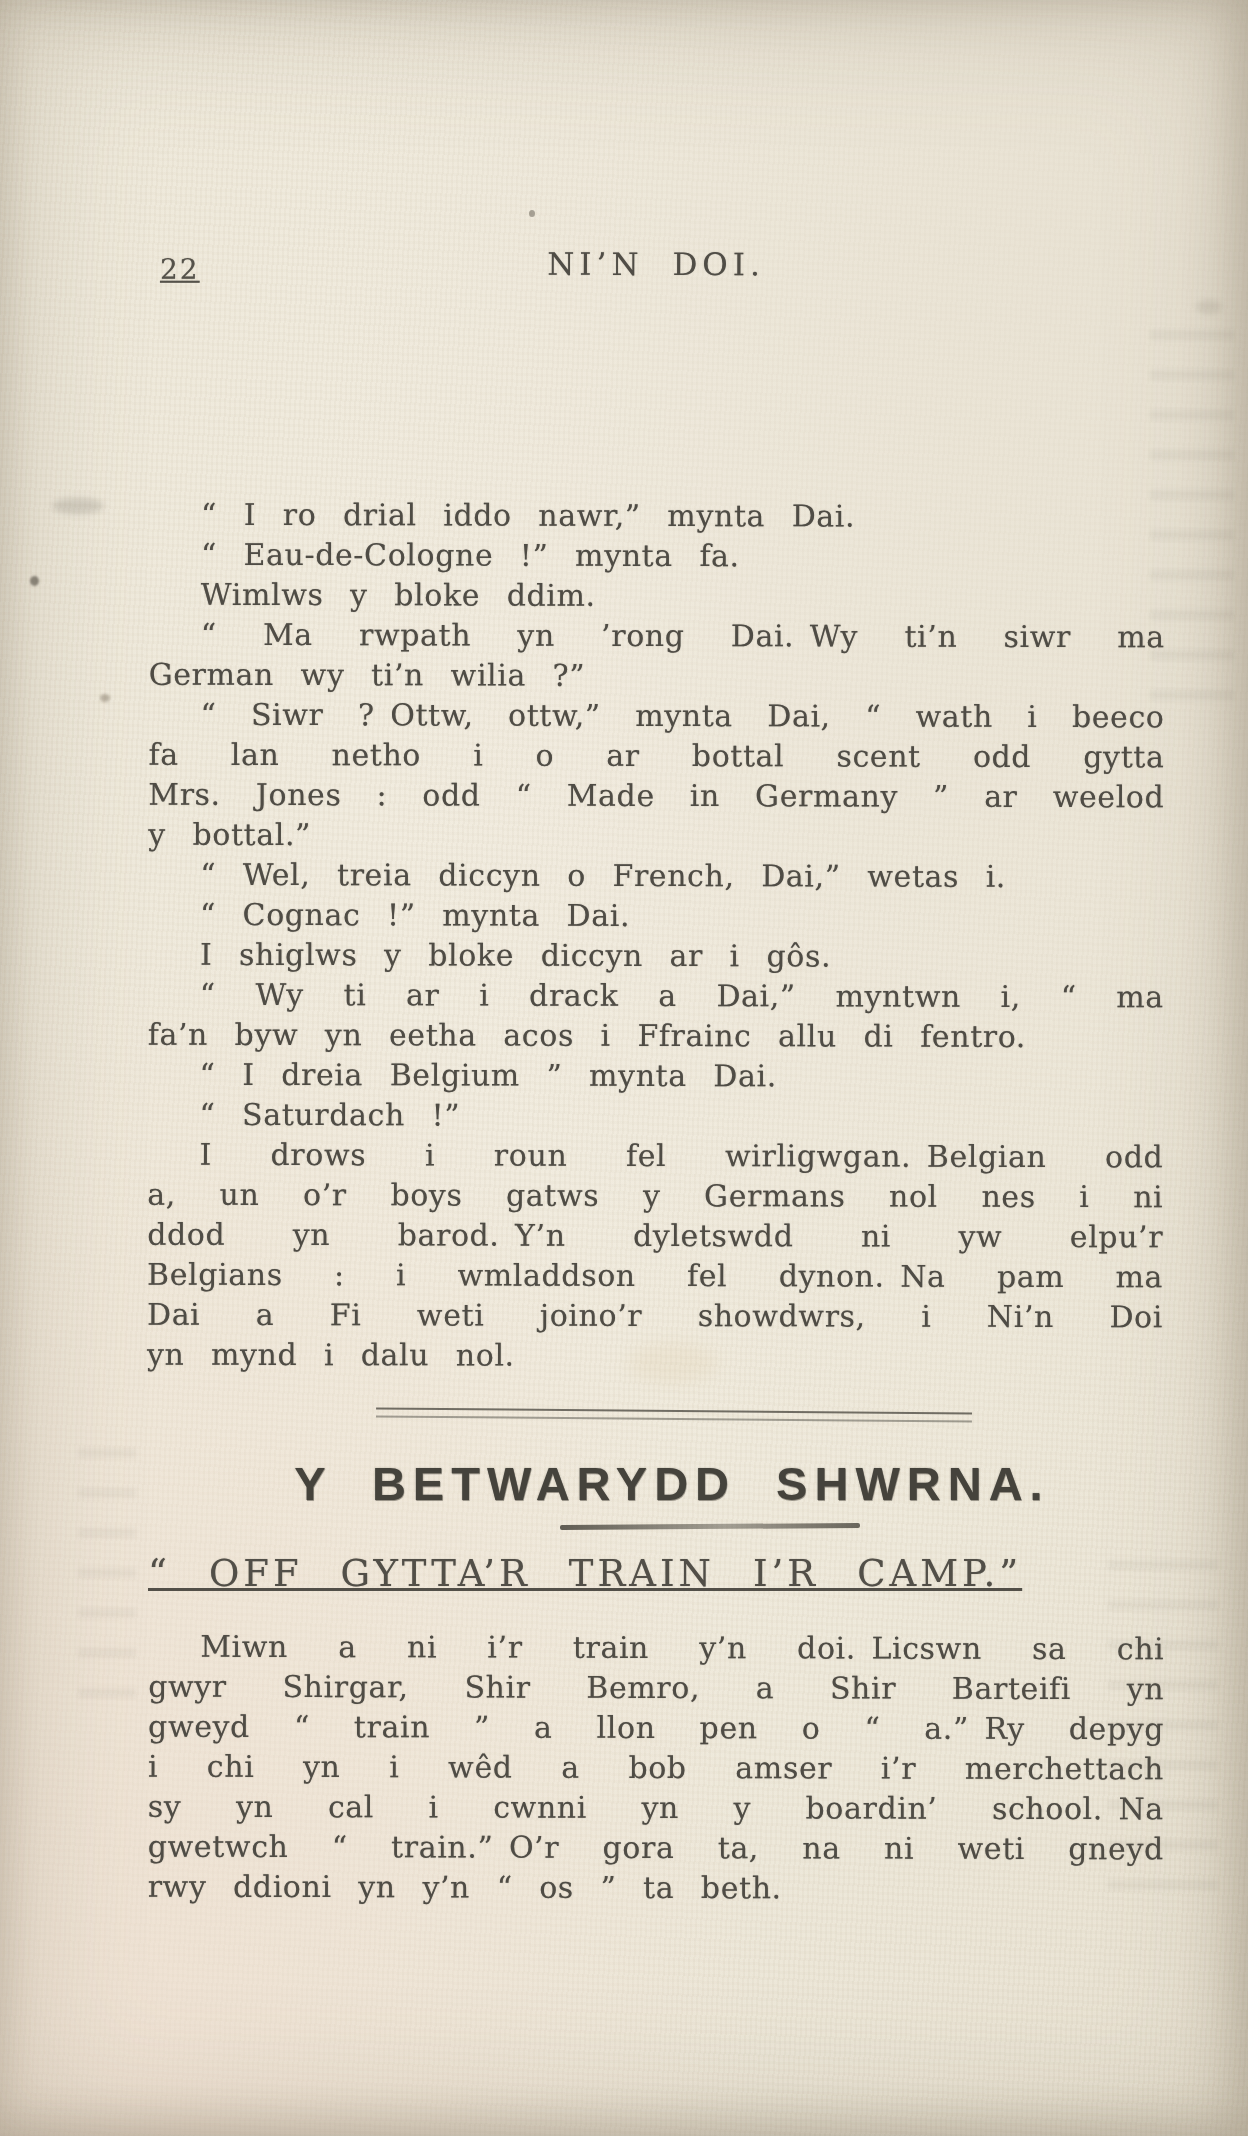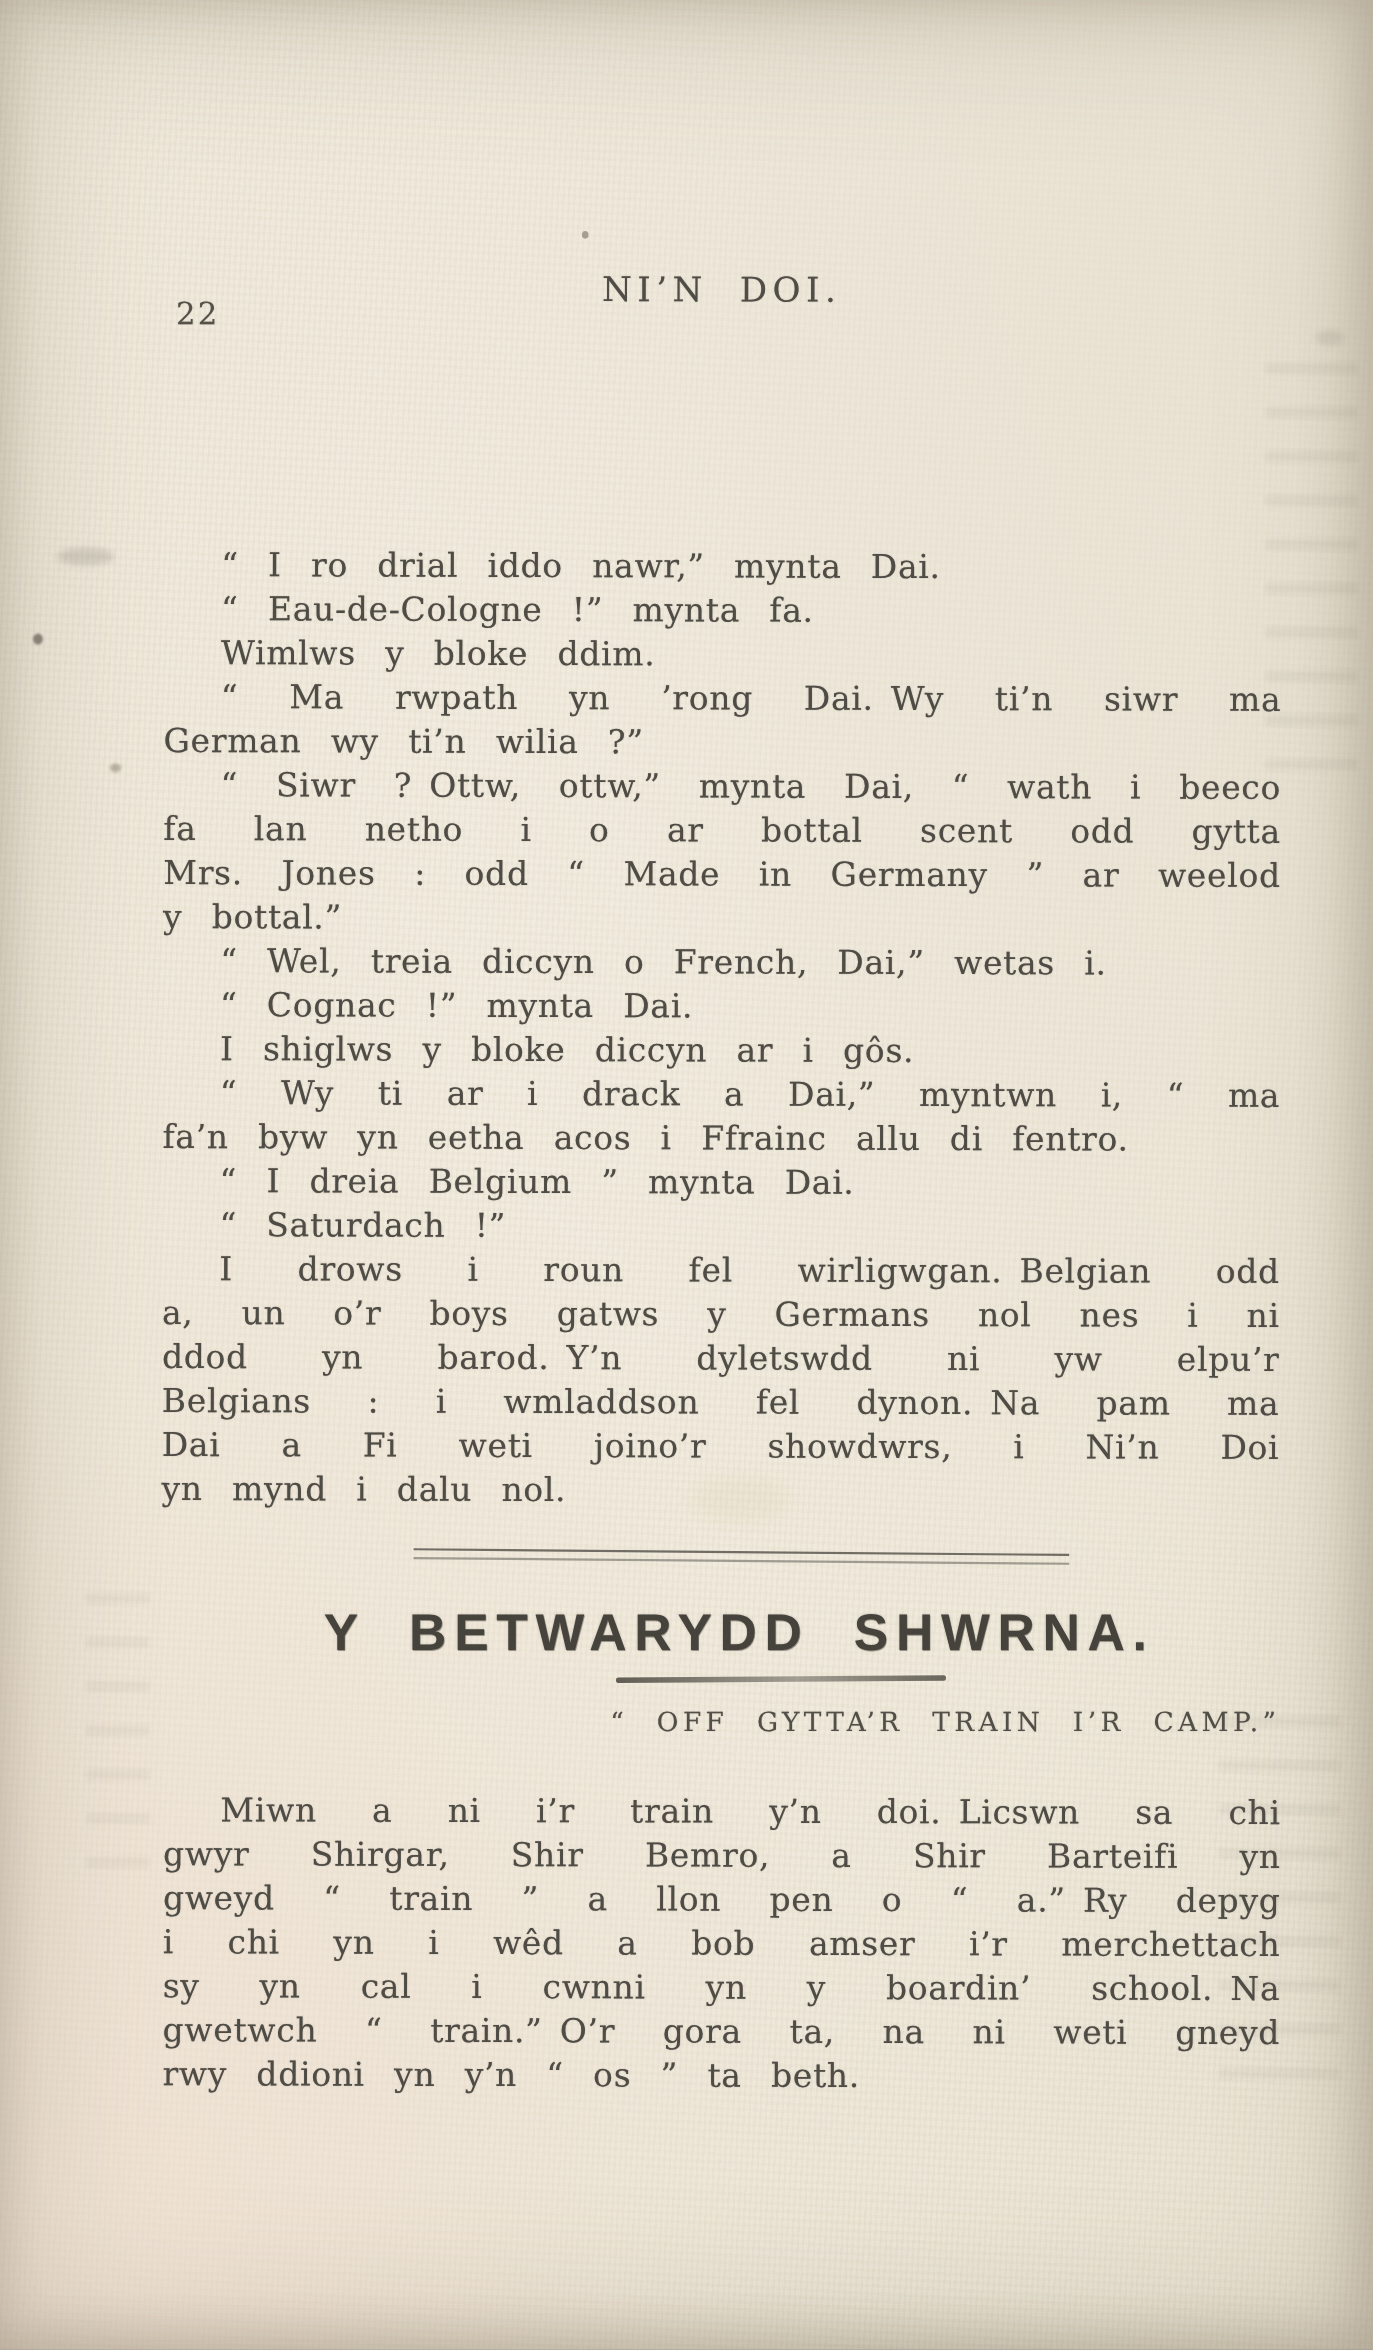--- a/index.html
+++ b/index.html
@@ -19,23 +19,24 @@
     font-family:"DejaVu Serif", serif;
     color:#4f4c45;
   }
   .text-col{
     position:absolute;left:148px;width:1016px;
     transform:rotate(0.15deg);
   }
   
   .header{top:246px;height:44px;}
   .pagenum{
-    position:absolute;left:12px;top:24px;
+    position:absolute;left:12px;top:8px;
     font-size:28px;letter-spacing:2px;color:#55524a;
     text-shadow:0 0 1px rgba(85,82,74,0.5);
+    text-decoration:underline;
   }
   .running-title{
     position:absolute;left:0;right:0;top:0;
     text-align:center;font-size:31px;letter-spacing:5px;word-spacing:14px;
     color:#504d46;text-shadow:0 0 1px rgba(80,77,70,0.55);
   }
   
   .body-block{top:496px;}
   .body2-block{top:1628px;}
   .line{
@@ -66,22 +67,22 @@
     text-shadow:0.5px 0.5px 0 rgba(110,105,95,0.6), 0 0 2px rgba(69,67,60,0.35);
   }
   .rule-short{
     position:absolute;left:560px;top:1524px;width:300px;height:5px;
     background:linear-gradient(90deg, rgba(72,69,61,0.85), rgba(72,69,61,0.45) 55%, rgba(72,69,61,0.8));
     transform:rotate(-0.4deg);
     border-radius:2px;
   }
   .subtitle{
     position:absolute;left:148px;width:1016px;top:1552px;
-    text-align:right;font-size:24px;letter-spacing:4px;word-spacing:0.6em;
-    color:#524f48;text-shadow:0 0 1px rgba(82,79,72,0.5);
+    text-align:left;font-size:37px;letter-spacing:4px;word-spacing:0.6em;
+    color:#524f48;text-shadow:0 0 1px rgba(82,79,72,0.5);text-decoration:underline;
   }
   
   .smudge{position:absolute;border-radius:50%;pointer-events:none;}
   .s1{left:52px;top:498px;width:52px;height:16px;background:#8a857a;opacity:.28;filter:blur(3px);}
   .s2{left:30px;top:576px;width:9px;height:10px;background:#4e483e;opacity:.6;filter:blur(1px);}
   .s3{left:100px;top:694px;width:10px;height:8px;background:#7b6f5e;opacity:.45;filter:blur(1.5px);}
   .s4{left:529px;top:210px;width:6px;height:7px;background:#6d675c;opacity:.55;filter:blur(0.5px);}
   .s5{left:628px;top:1342px;width:90px;height:42px;background:#d9c49c;opacity:.16;filter:blur(8px);}
   .s6{left:1196px;top:300px;width:26px;height:14px;background:#8d8678;opacity:.2;filter:blur(3px);}
   .ghost{position:absolute;pointer-events:none;opacity:.06;

